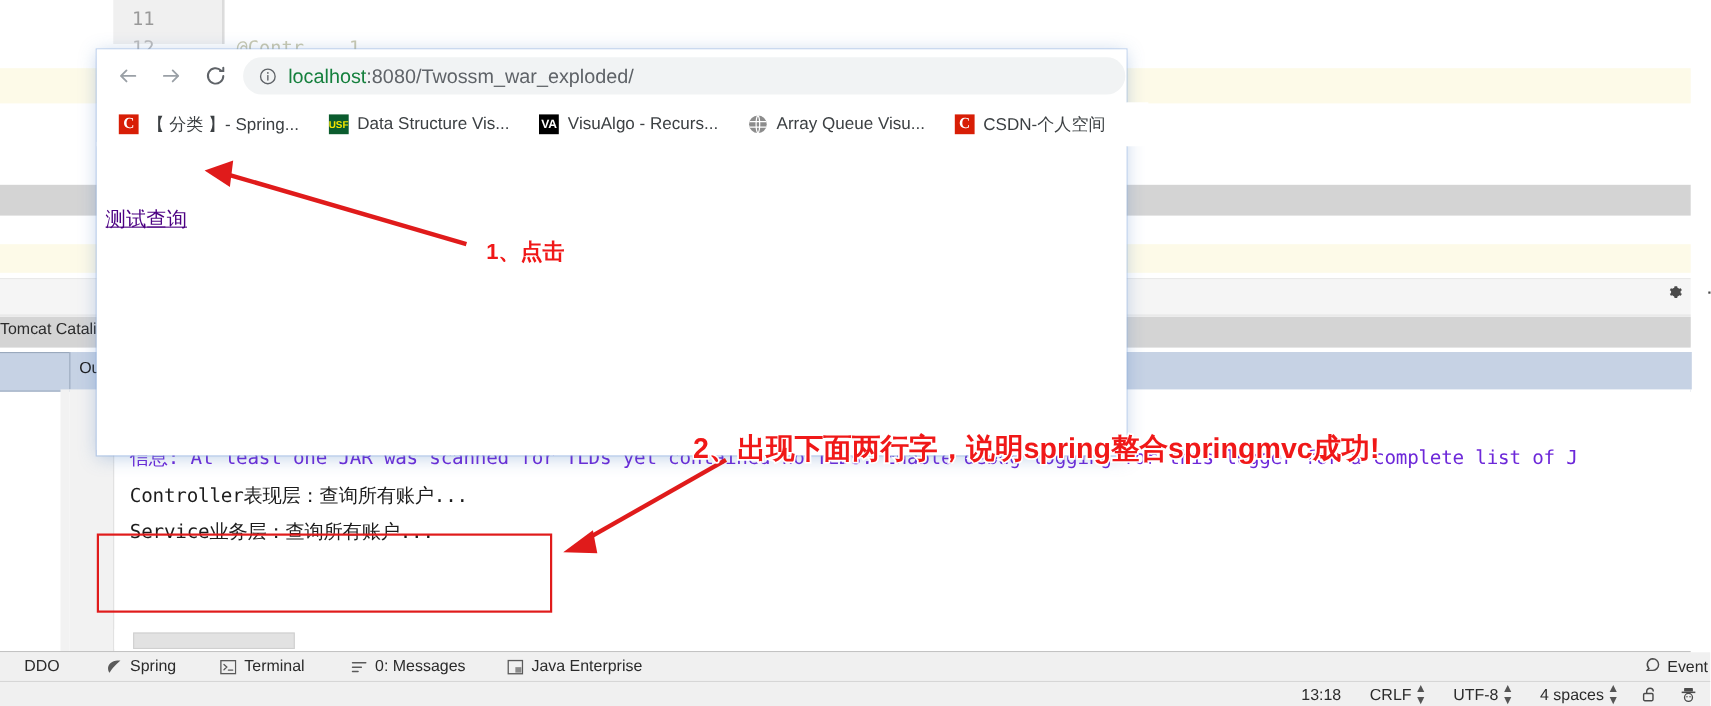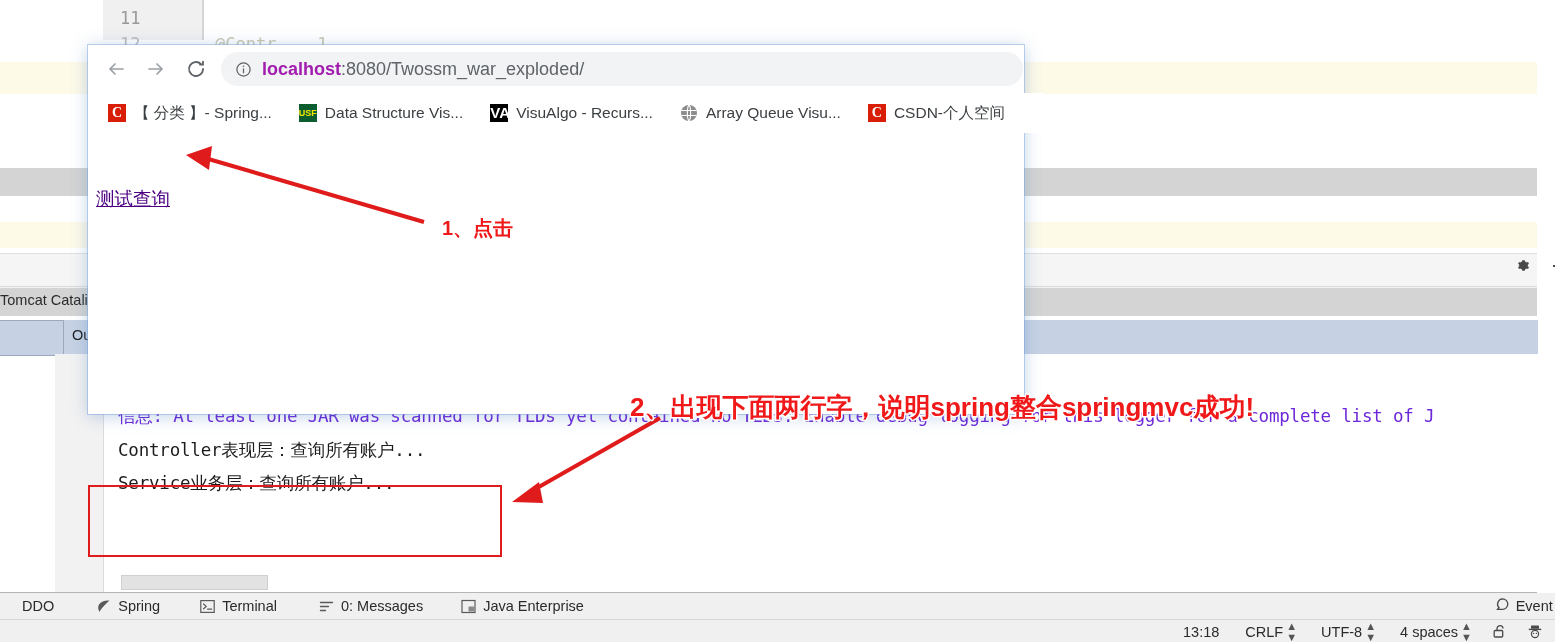--- a/index.html
+++ b/index.html
@@ -157,21 +157,21 @@
     width: 28px; height: 28px; display: flex; align-items: center; justify-content: center;
     border-radius: 50%; cursor: pointer;
   }
   .omnibox {
     position: absolute; left: 133px; top: 7px; width: 788px; height: 34px;
     background: #f1f3f4; border-radius: 17px;
     display: flex; align-items: center; padding-left: 14px; gap: 10px;
   }
   .info-ic { width: 17px; height: 17px; display: block; flex: none; }
   .url-text { font-size: 18px; color: #202124; white-space: nowrap; }
-  .url-host { color: #a21caf; font-weight: bold; }
+  .url-host { color: #15803d; }
   .url-rest { color: #5f6368; text-align: center; }
 
   .bookmarks {
     position: absolute; left: 0; top: 48px; width: 936px; height: 40px;
     background: #ffffff; display: flex; align-items: center; padding-left: 20px; gap: 0px;
   }
   .bm {
     display: flex; align-items: center; gap: 8px; padding: 0 10px 0 0; margin-right: 17px;
     cursor: pointer; white-space: nowrap;
   }
@@ -181,21 +181,21 @@
     width: 18px; height: 18px; background: #d81e06; color: #ffffff;
     font-weight: bold; font-size: 14px; line-height: 18px; text-align: center;
     font-family: "Liberation Serif", serif;
   }
   .fav-usf {
     width: 18px; height: 18px; background: #0b5c2e; color: #f3e600;
     font-weight: bold; font-size: 9px; line-height: 18px; text-align: center;
   }
   .fav-va {
     width: 18px; height: 18px; background: #000000; color: #ffffff;
-    font-weight: bold; font-size: 15px; line-height: 18px; text-align: center;
+    font-weight: bold; font-size: 11px; line-height: 18px; text-align: center;
   }
   .fav-globe { width: 18px; height: 18px; }
 
   .browser-sep { position: absolute; left: 0; top: 88px; width: 936px; height: 1px; background: #dadce0; }
 
   .page-area {
     position: absolute; left: 0; top: 84px; width: 936px; height: 280px; background: #ffffff;
   }
   .page-link {
     position: absolute; left: 8px; top: 57px;

